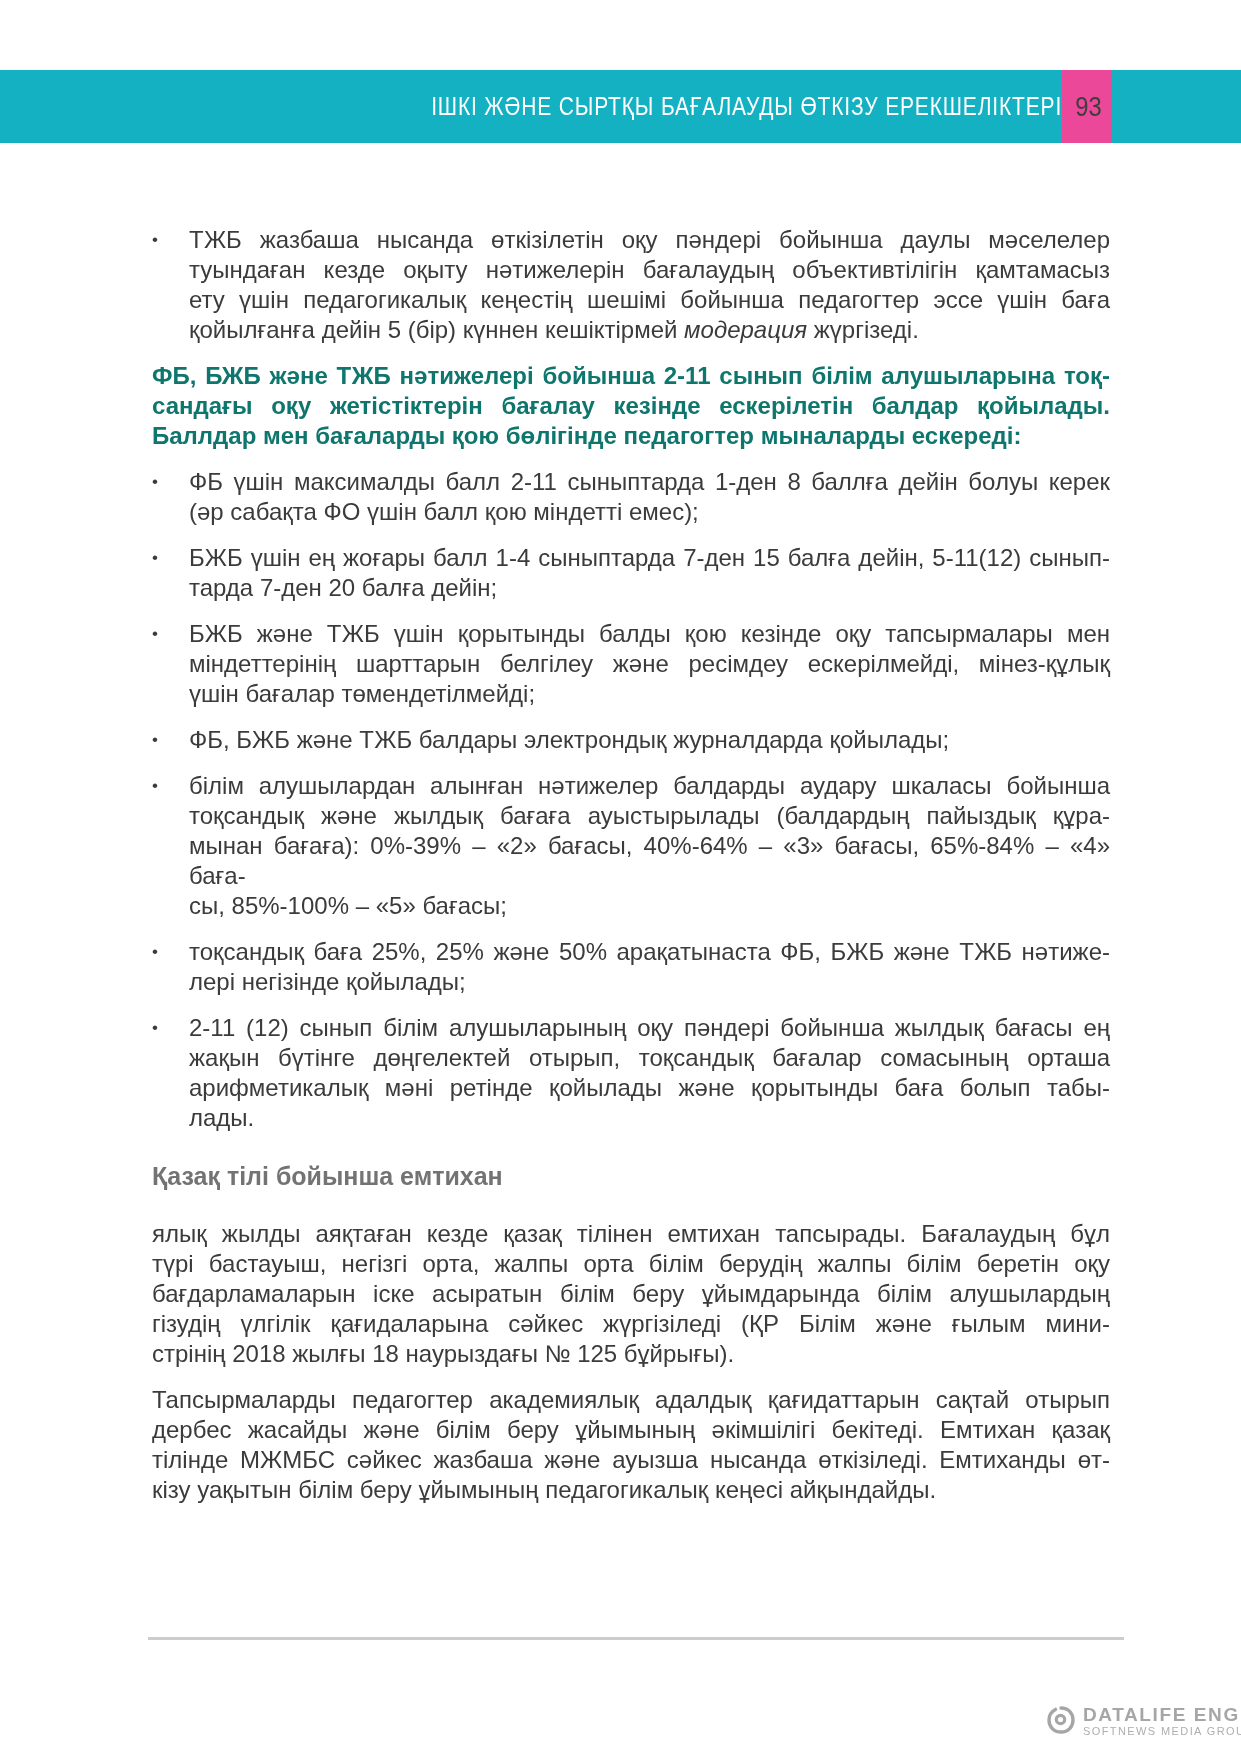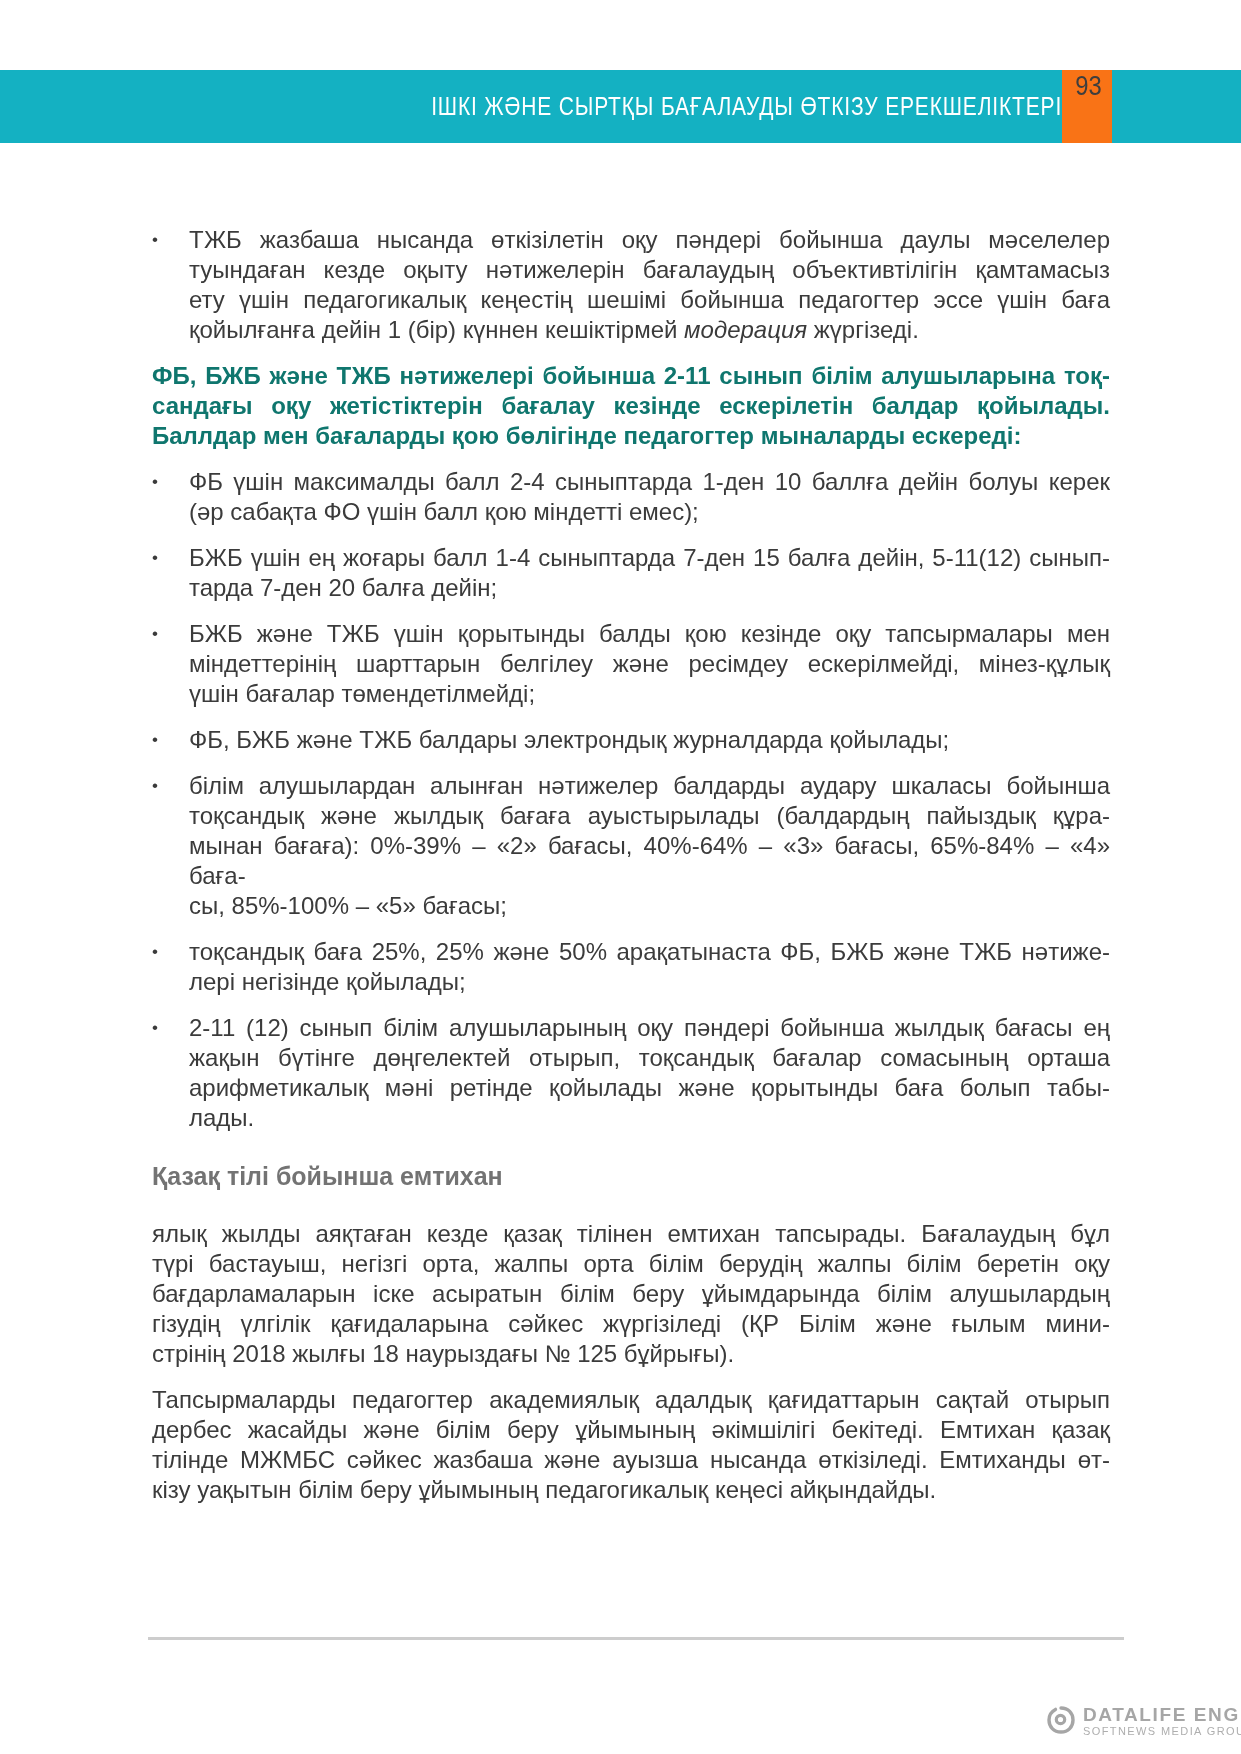--- a/index.html
+++ b/index.html
@@ -38,23 +38,23 @@
     transform: scaleX(0.84);
     transform-origin: right center;
     font-weight: 400;
   }
   .page-num-gap {
     position: absolute;
     top: 70px;
     left: 1062px;
     width: 54px;
     height: 73px;
-    background: #f97316;
+    background: #ec4899;
     display: flex;
-    align-items: flex-start;
+    align-items: center;
     justify-content: center;
   }
   .page-num {
     font-size: 28px;
     color: #3e3e3e;
     transform: scaleX(0.85);
   }
   .banner-right {
     position: absolute;
     top: 70px;
@@ -146,34 +146,34 @@
   </div>
   <div class="banner-right" style="background: rgb(20, 177, 194);"></div>
 
   <div class="content">
       <div class="block bullet">
         <span class="marker">•</span>
         <div class="lines">
           <div class="ln j"><span>ТЖБ жазбаша нысанда өткізілетін оқу пәндері бойынша даулы мәселелер</span></div>
           <div class="ln j"><span>туындаған кезде оқыту нәтижелерін бағалаудың объективтілігін қамтамасыз</span></div>
           <div class="ln j"><span>ету үшін педагогикалық кеңестің шешімі бойынша педагогтер эссе үшін баға</span></div>
-          <div class="ln"><span>қойылғанға дейін 1 (бір) күннен кешіктірмей </span><span class="it">модерация</span><span> жүргізеді.</span></div>
+          <div class="ln"><span>қойылғанға дейін 5 (бір) күннен кешіктірмей </span><span class="it">модерация</span><span> жүргізеді.</span></div>
         </div>
       </div>
       <div class="block bold">
         <div class="lines">
           <div class="ln j"><span>ФБ, БЖБ және ТЖБ нәтижелері бойынша 2-11 сынып білім алушыларына тоқ-</span></div>
           <div class="ln j"><span>сандағы оқу жетістіктерін бағалау кезінде ескерілетін балдар қойылады.</span></div>
           <div class="ln"><span>Баллдар мен бағаларды қою бөлігінде педагогтер мыналарды ескереді:</span></div>
         </div>
       </div>
       <div class="block bullet">
         <span class="marker">•</span>
         <div class="lines">
-          <div class="ln j"><span>ФБ үшін максималды балл 2-4 сыныптарда 1-ден 10 баллға дейін болуы керек</span></div>
+          <div class="ln j"><span>ФБ үшін максималды балл 2-11 сыныптарда 1-ден 8 баллға дейін болуы керек</span></div>
           <div class="ln"><span>(әр сабақта ФО үшін балл қою міндетті емес);</span></div>
         </div>
       </div>
       <div class="block bullet">
         <span class="marker">•</span>
         <div class="lines">
           <div class="ln j"><span>БЖБ үшін ең жоғары балл 1-4 сыныптарда 7-ден 15 балға дейін, 5-11(12) сынып-</span></div>
           <div class="ln"><span>тарда 7-ден 20 балға дейін;</span></div>
         </div>
       </div>

